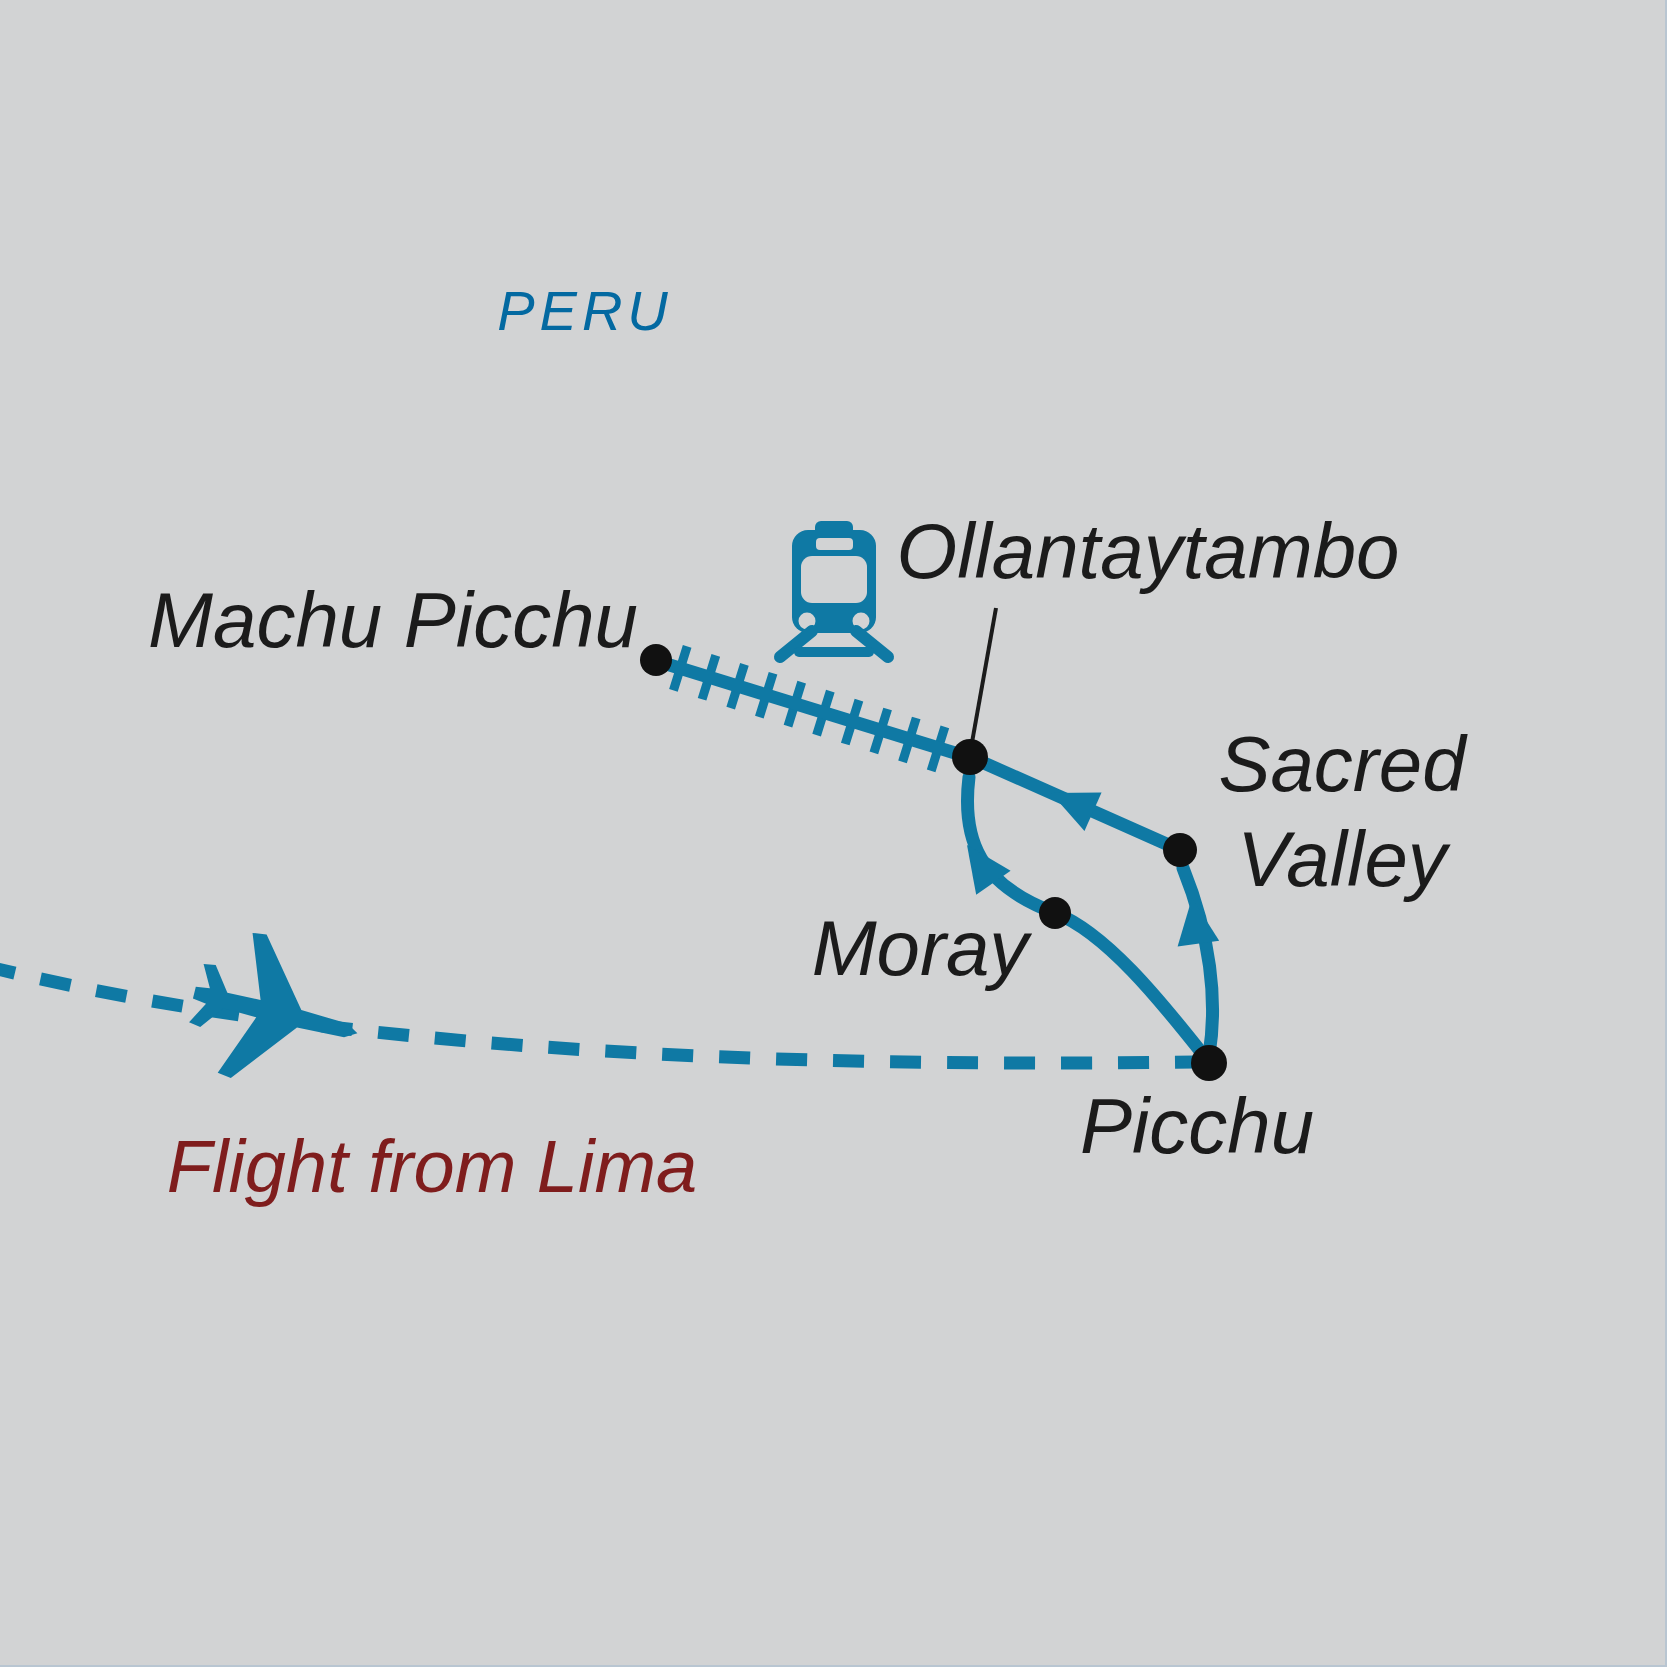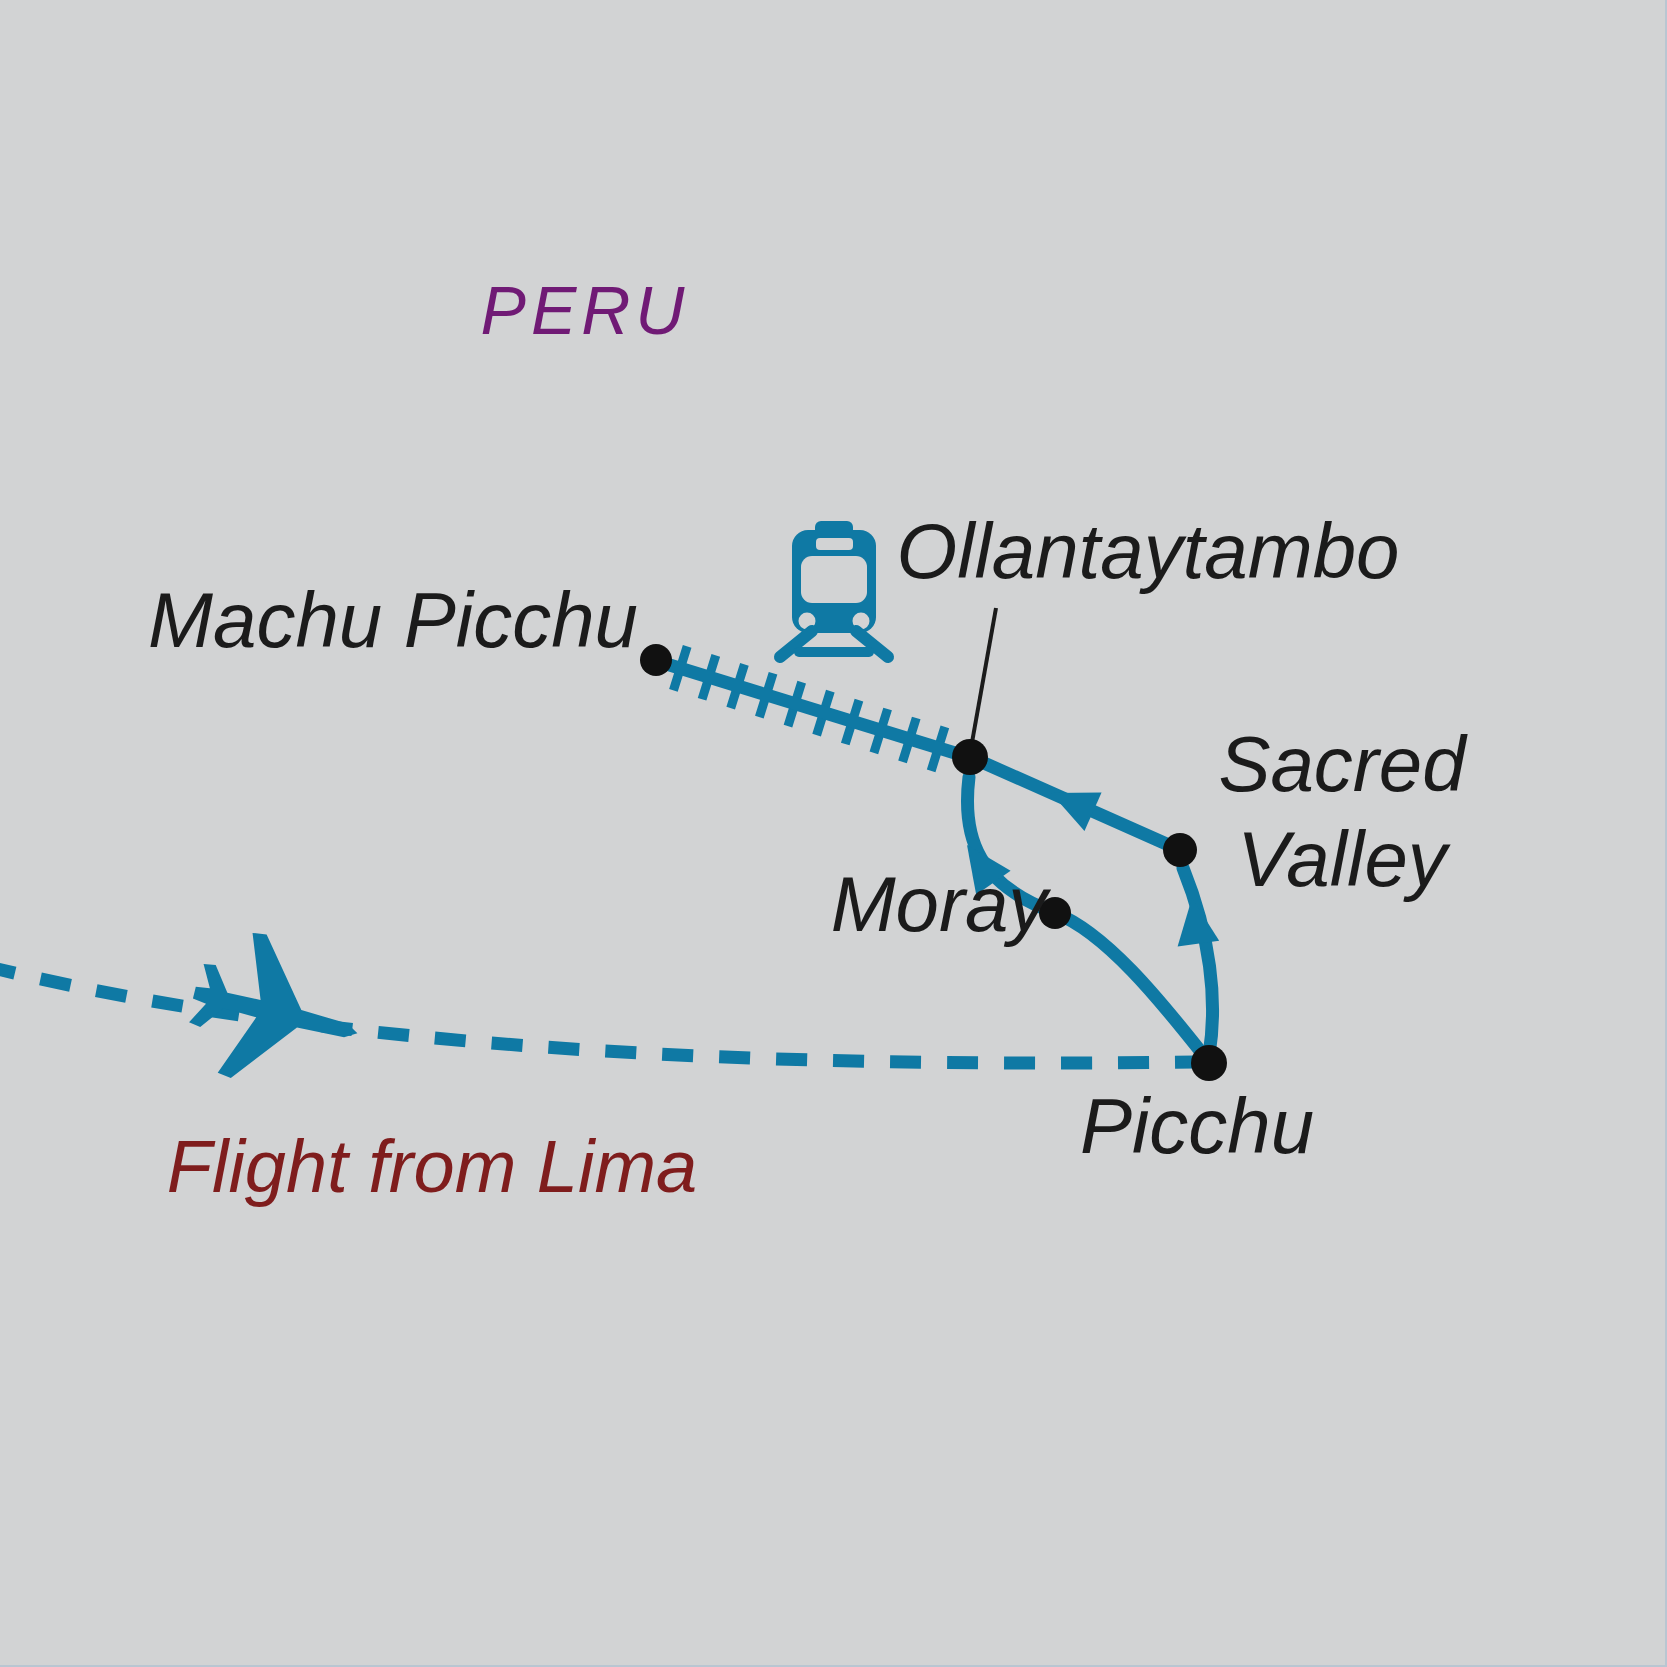--- a/index.html
+++ b/index.html
@@ -21,38 +21,38 @@
     font-size:78px;
     color:#1b1b1b;
     white-space:nowrap;
     letter-spacing:0px;
     line-height:1;
   }
   .country-label{
     position:absolute;
     transform:translate(-50%,-50%);
     font-style:italic;
-    font-size:68px;
+    font-size:56px;
     letter-spacing:5px;
-    color:#701a75;
+    color:#0369a1;
     white-space:nowrap;
   }
   .flight-label{
     position:absolute;
     transform:translate(-50%,-50%);
     font-style:italic;
     font-size:74px;
     color:#7f1d1d;
     white-space:nowrap;
   }
   .two-line{text-align:center;line-height:95px;}
   .lbl-machu{left:393px;top:620px;}
   .lbl-olla{left:1148px;top:551px;}
   .lbl-sacred{left:1342px;top:812px;}
-  .lbl-moray{left:920px;top:904px;margin-left:19px;}
+  .lbl-moray{left:920px;top:948px;}
   .lbl-cusco{left:1197px;top:1126px;}
   .lbl-peru{left:585px;top:310px;}
   .lbl-flight{left:432px;top:1166px;}
 </style>
 </head>
 <body>
 
 <div class="map-canvas">
 
   <svg class="layer" width="1667" height="1667" viewBox="0 0 1667 1667">

